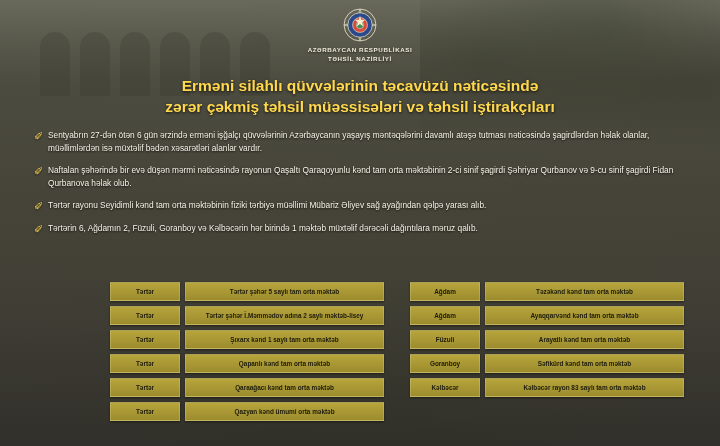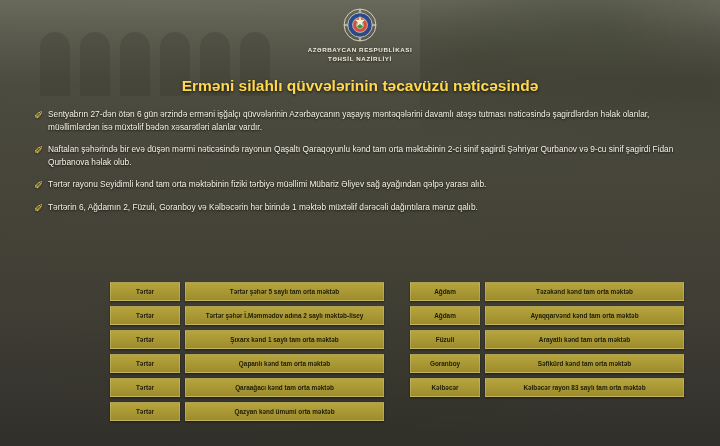--- a/index.html
+++ b/index.html
@@ -206,20 +206,21 @@
           <path d="M2 32 L8 34 L8 30 Z"></path>
           <path d="M62 32 L56 34 L56 30 Z"></path>
         </g>
       </svg>
       <div class="ministry">AZƏRBAYCAN RESPUBLİKASI</div>
       <div class="ministry" style="margin-top:0">TƏHSİL NAZİRLİYİ</div>
     </div>
 
     <div class="title">
       <span>Erməni silahlı qüvvələrinin təcavüzü nəticəsində</span>
+      <span class="l2">zərər çəkmiş təhsil müəssisələri və təhsil iştirakçıları</span>
     </div>
 
     <div class="bullets">
       <div class="bullet">
         <div class="mark">✐</div>
         <div class="txt">Sentyabrın 27-dən ötən 6 gün ərzində erməni işğalçı qüvvələrinin Azərbaycanın yaşayış məntəqələrini davamlı atəşə tutması nəticəsində şagirdlərdən həlak olanlar, müəllimlərdən isə müxtəlif bədən xəsarətləri alanlar vardır.</div>
       </div>
       <div class="bullet">
         <div class="mark">✐</div>
         <div class="txt">Naftalan şəhərində bir evə düşən mərmi nəticəsində rayonun Qaşaltı Qaraqoyunlu kənd tam orta məktəbinin 2-ci sinif şagirdi Şəhriyar Qurbanov və 9-cu sinif şagirdi Fidan Qurbanova həlak olub.</div>

